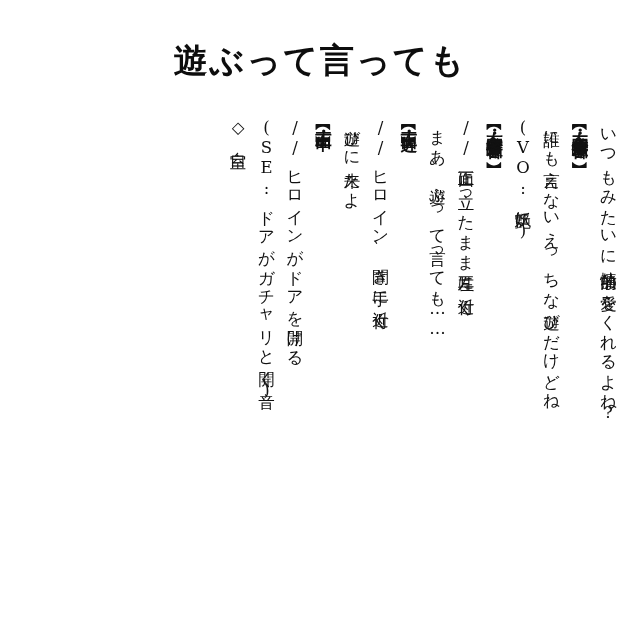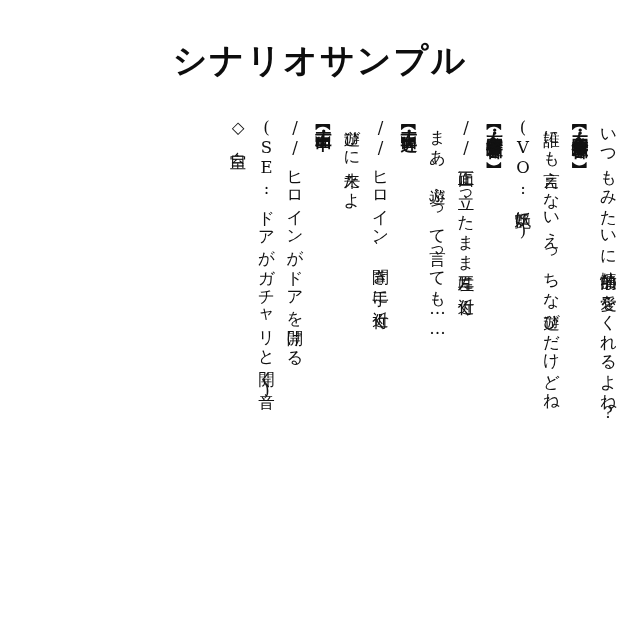--- a/index.html
+++ b/index.html
@@ -59,21 +59,21 @@
   }
   .vline.bold {
     font-weight: 700;
   }
 </style>
 </head>
 <body>
 
 <div class="page">
 
-  <div class="title">シナリオサンプル</div>
+  <div class="title">遊ぶって言っても</div>
 
   <div class="body-vertical">
     <div class="vline">◇自室</div>
     <div class="vline">(SE:ドアがガチャリと開く音)</div>
     <div class="vline">//ヒロインがドアを開ける</div>
     <div class="vline bold">【正面・中】</div>
     <div class="vline">遊びに来たよ</div>
     <div class="vline">//ヒロイン、聞き手に近付く</div>
     <div class="vline bold">【正面・近】</div>
     <div class="vline">まあ、遊ぶって言っても……</div>

